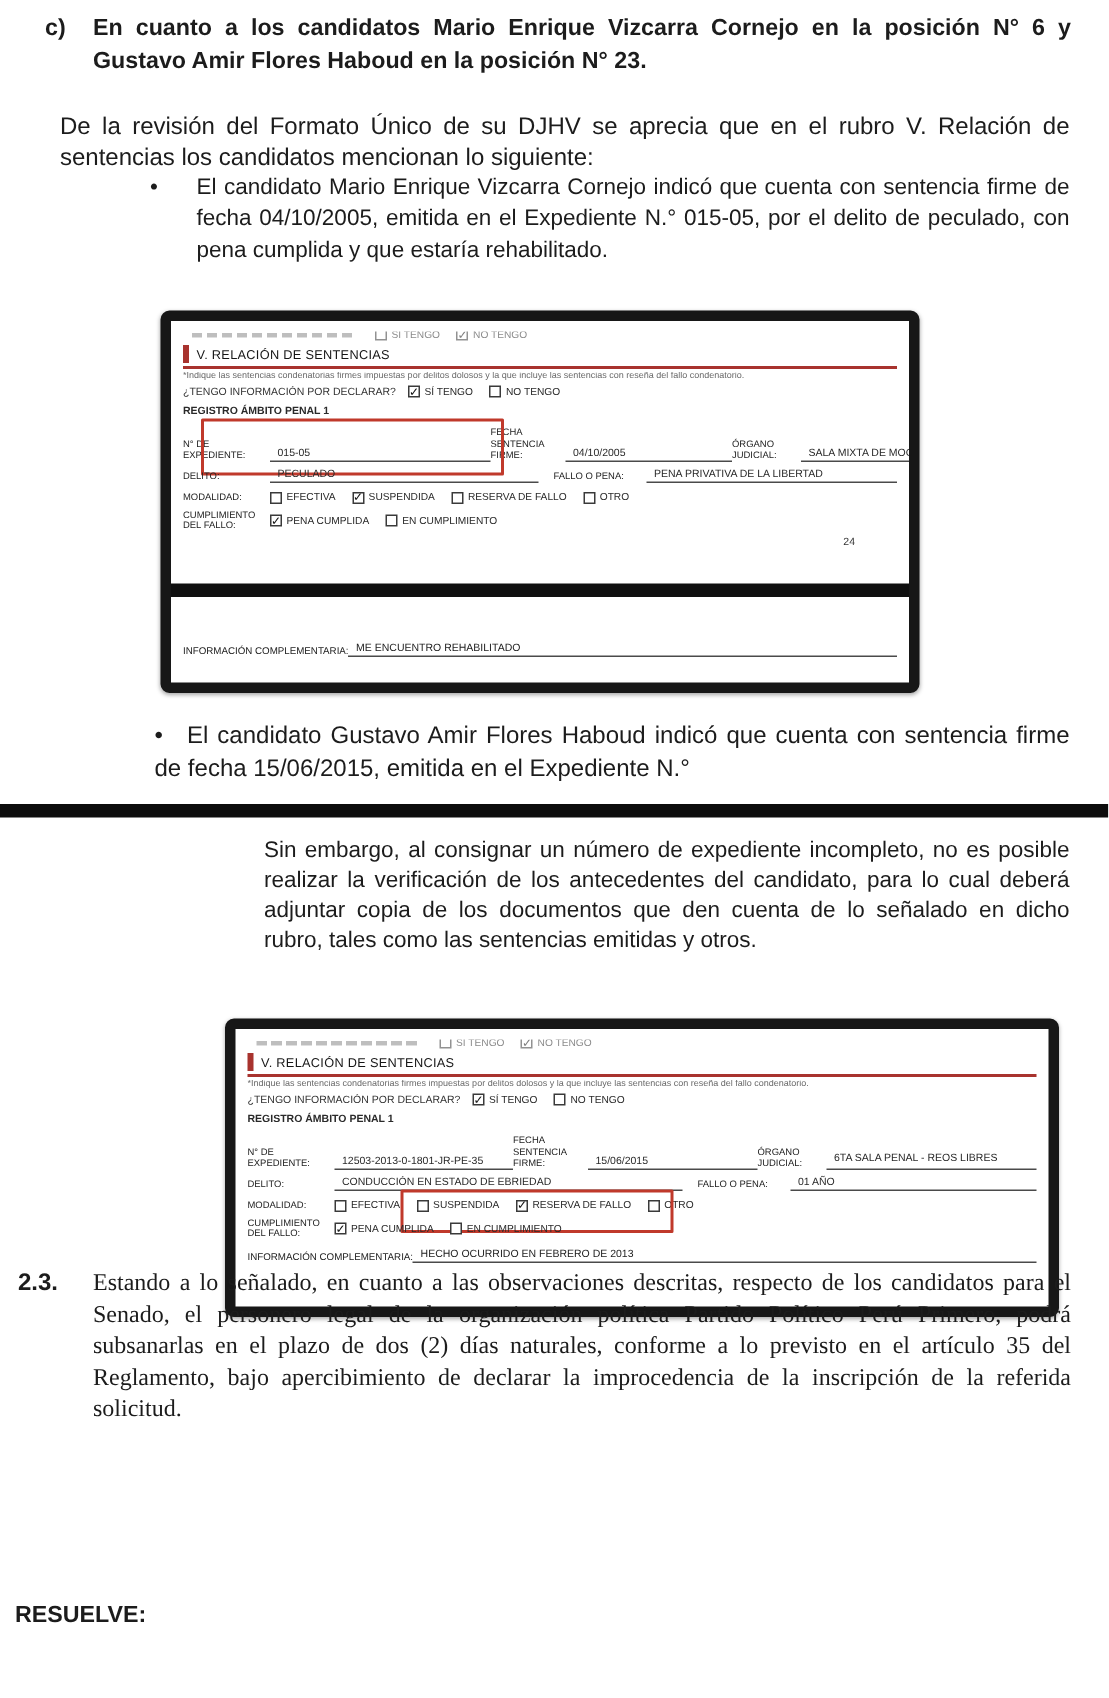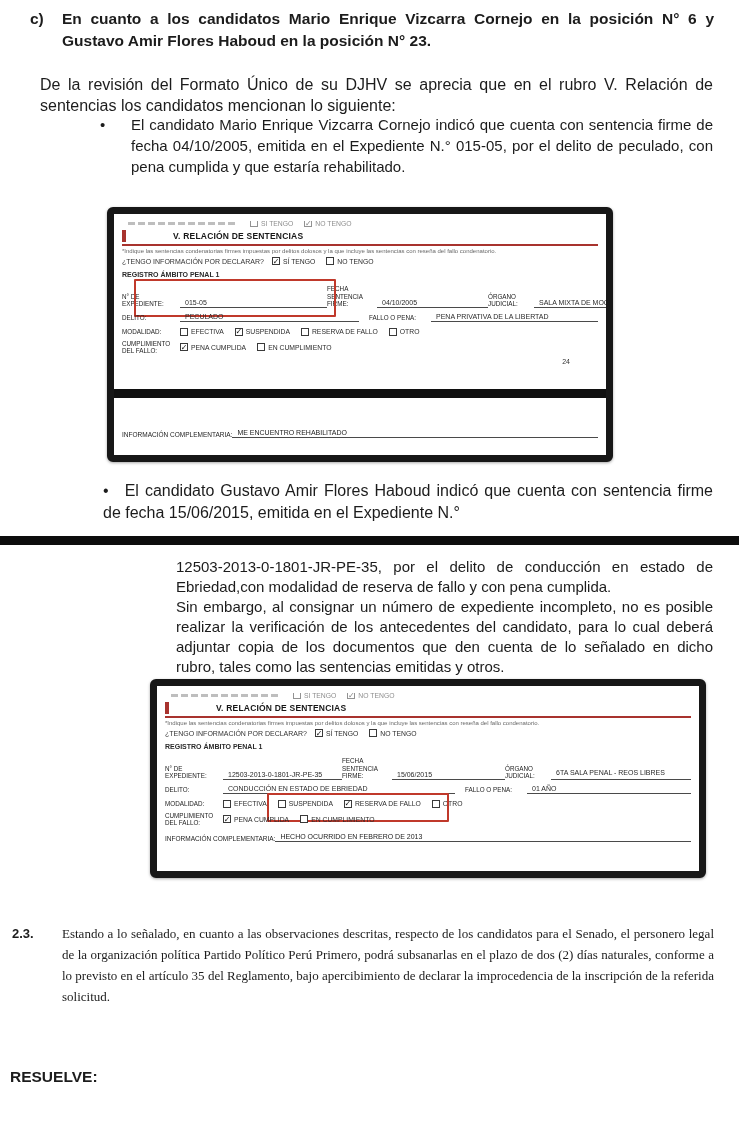--- a/index.html
+++ b/index.html
@@ -13,42 +13,42 @@
   .h-marker{flex:0 0 32px;}
   .h-text{flex:1; text-align:justify;}
   .intro{left:40px; top:74px; width:673px; font-size:16px; line-height:21px; text-align:justify;}
   .b1{left:98px; top:114px; width:615px; display:flex; font-size:15px; line-height:21px;}
   .bdot{flex:0 0 31px; text-align:left; padding-left:2px;}
   .btext{flex:1; text-align:justify;}
   .b2{left:103px; top:480px; width:610px; font-size:16px; line-height:22px; text-align:justify;}
   .b2 .bdot2{padding-right:10px;}
   .pagebreak{left:0; top:536px; width:739px; height:9px; background:#0d0d0d;}
   .cont{left:176px; top:557px; width:537px; font-size:15px; line-height:20px; text-align:justify;}
-  .p23{left:12px; top:923px; width:702px; display:flex; font-size:13px; line-height:21px;}
+  .p23{left:12px; top:845px; width:702px; display:flex; font-size:16px; line-height:21px;}
   .p23-marker{flex:0 0 50px; font-weight:bold;}
   .p23-text{flex:1; text-align:justify;font-family:Liberation Serif, serif;}
   .closing{left:10px; top:1016px; width:706px; font-size:15px; line-height:21px; text-align:justify;}
   .resolve{left:10px; top:1068px; font-size:15.5px; font-weight:bold;}
 
   
   .shot{
     position:absolute; box-sizing:border-box; background:#fff;
     border:7px solid #171717; border-radius:6px; box-shadow:0 1px 3px rgba(0,0,0,.35);
     padding:7px 8px; overflow:hidden;
   }
   .shot1{left:107px; top:207px; width:506px; height:255px;}
   .shot2{left:150px; top:679px; width:556px; height:199px;}
 
   .cutrow{height:7px; overflow:hidden; opacity:.55; display:flex; align-items:flex-start;}
   .cutrow .ckgroup{margin-left:14px; transform:translateY(-2px);}
   .garble{display:inline-block; width:108px; height:3px; margin:1px 0 0 6px;
     background:repeating-linear-gradient(90deg,#8a8a8a 0 7px, transparent 7px 10px);}
   .fsec{margin-top:2px; display:flex; align-items:center; border-bottom:2px solid #a8332e; padding-bottom:2px;}
   .redbar{flex:0 0 4px; height:12px; background:#a8332e; margin-right:5px;}
-  .ftitle{font-size:8.5px; font-weight:bold; color:#161616; letter-spacing:.2px;margin-left:42px;}
+  .ftitle{font-size:8.5px; font-weight:normal; color:#161616; letter-spacing:.2px;}
   .ffine{margin-top:2px; font-size:6px; color:#6a6a6a; white-space:nowrap; overflow:hidden;}
   .fdeclare{margin-top:3px; font-size:7px; color:#333; display:flex; align-items:center; gap:8px;}
   .freg{margin-top:6px; font-size:7px; font-weight:bold; color:#2a2a2a;}
   .frow{position:relative; display:flex; align-items:flex-end; font-size:7px; color:#2a2a2a;}
   .frow1{margin-top:7px;}
   .frow2{margin-top:5px;}
   .fmod{margin-top:6px; align-items:center;}
   .fcum{margin-top:4px; align-items:center;}
   .flab{font-size:6.3px; line-height:1.2; white-space:pre-line; color:#222;}
   .w1{flex:0 0 58px;}
@@ -196,21 +196,20 @@
   </div>
 
   <div class="blk b2">
     <span class="bdot2">•</span>
     <span>El candidato Gustavo Amir Flores Haboud indicó que cuenta con sentencia firme de fecha 15/06/2015, emitida en el Expediente N.°</span>
   </div>
 
   <div class="blk pagebreak"></div>
 
   <div class="blk cont">
-    <div>12503-2013-0-1801-JR-PE-35, por el delito de conducción en estado de Ebriedad,con modalidad de reserva de fallo y con pena cumplida.</div>
     <div>Sin embargo, al consignar un número de expediente incompleto, no es posible realizar la verificación de los antecedentes del candidato, para lo cual deberá adjuntar copia de los documentos que den cuenta de lo señalado en dicho rubro, tales como las sentencias emitidas y otros.</div>
   </div>
 
   <div class="shot shot2">
     <div class="cutrow">
       <span class="garble"></span>
       <span class="ckgroup">
           <span class="ck-item">
             <span class="ckbox"></span>
             <span class="cklabel">SI TENGO</span>

